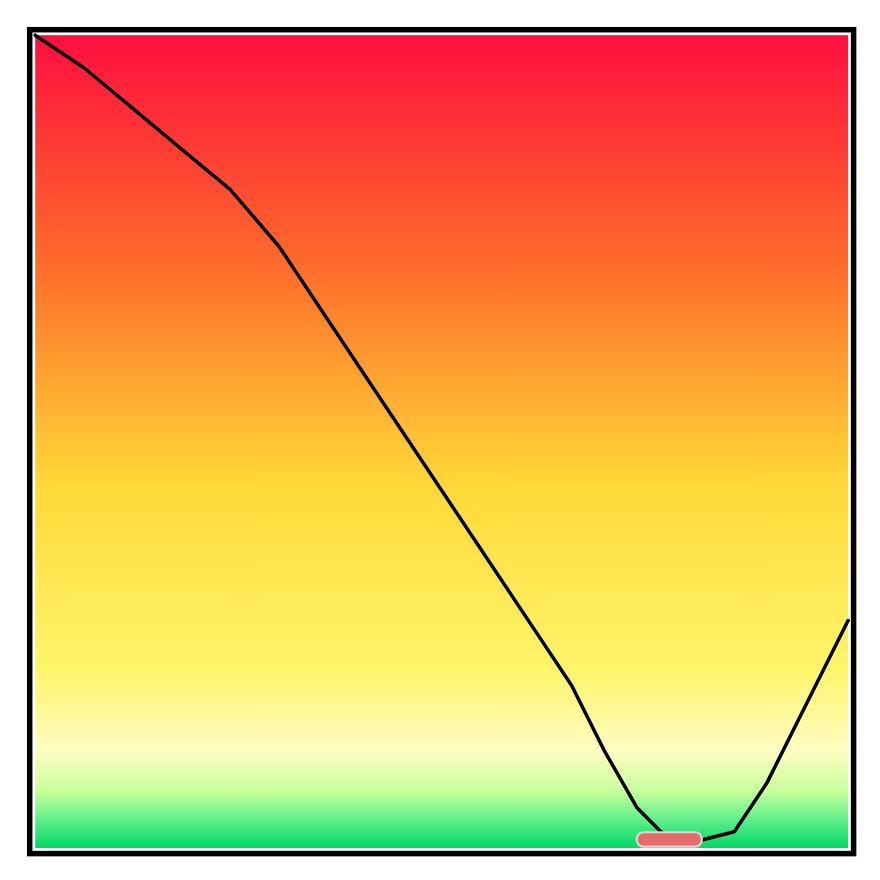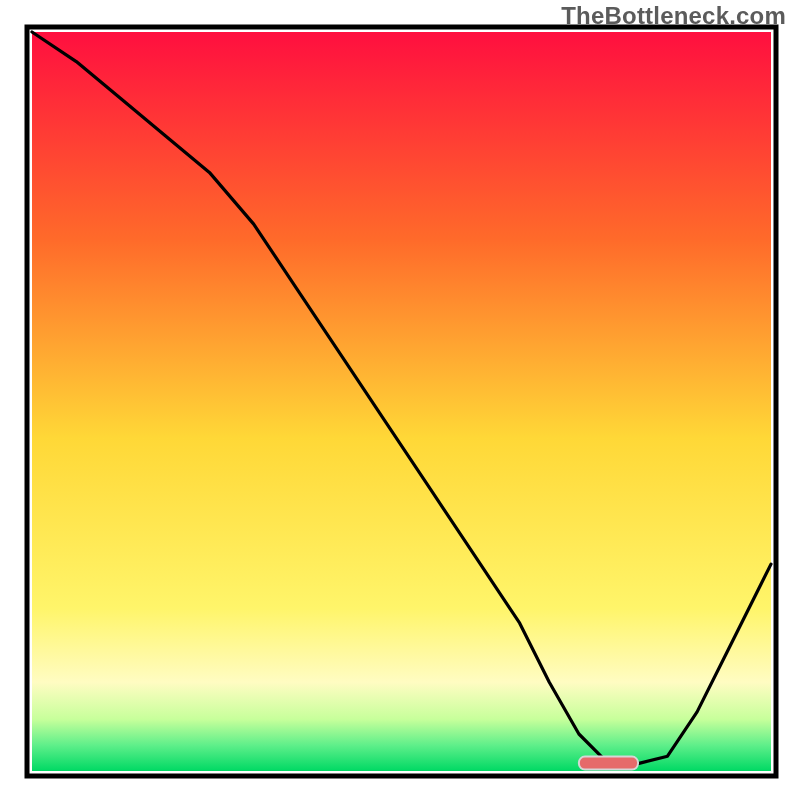--- a/index.html
+++ b/index.html
@@ -25,21 +25,20 @@
     letter-spacing: 0.2px;
   }
   svg {
     display: block;
   }
 </style>
 </head>
 <body>
 <div class="wrap">
 
-<div class="watermark">TheBottleneck.com</div>
 
 <svg width="800" height="800" viewBox="0 0 800 800">
   <defs>
     <linearGradient id="bg-grad" x1="0" y1="0" x2="0" y2="1">
 
     <stop offset="0%" stop-color="#ff0f3f"></stop>
           <stop offset="28.000000000000004%" stop-color="#ff6a2a"></stop>
           <stop offset="55.00000000000001%" stop-color="#ffd837"></stop>
           <stop offset="78%" stop-color="#fff56a"></stop>
           <stop offset="88%" stop-color="#fffcc2"></stop>

